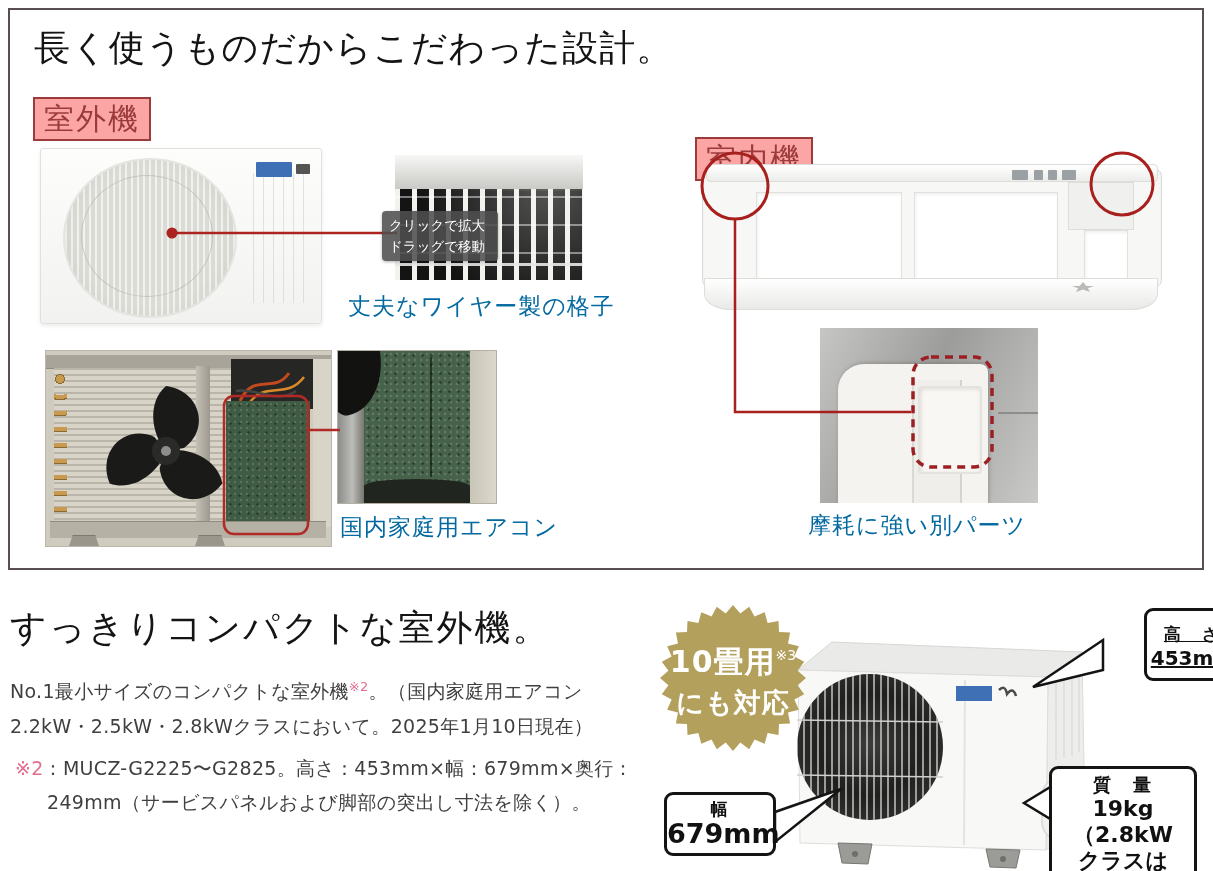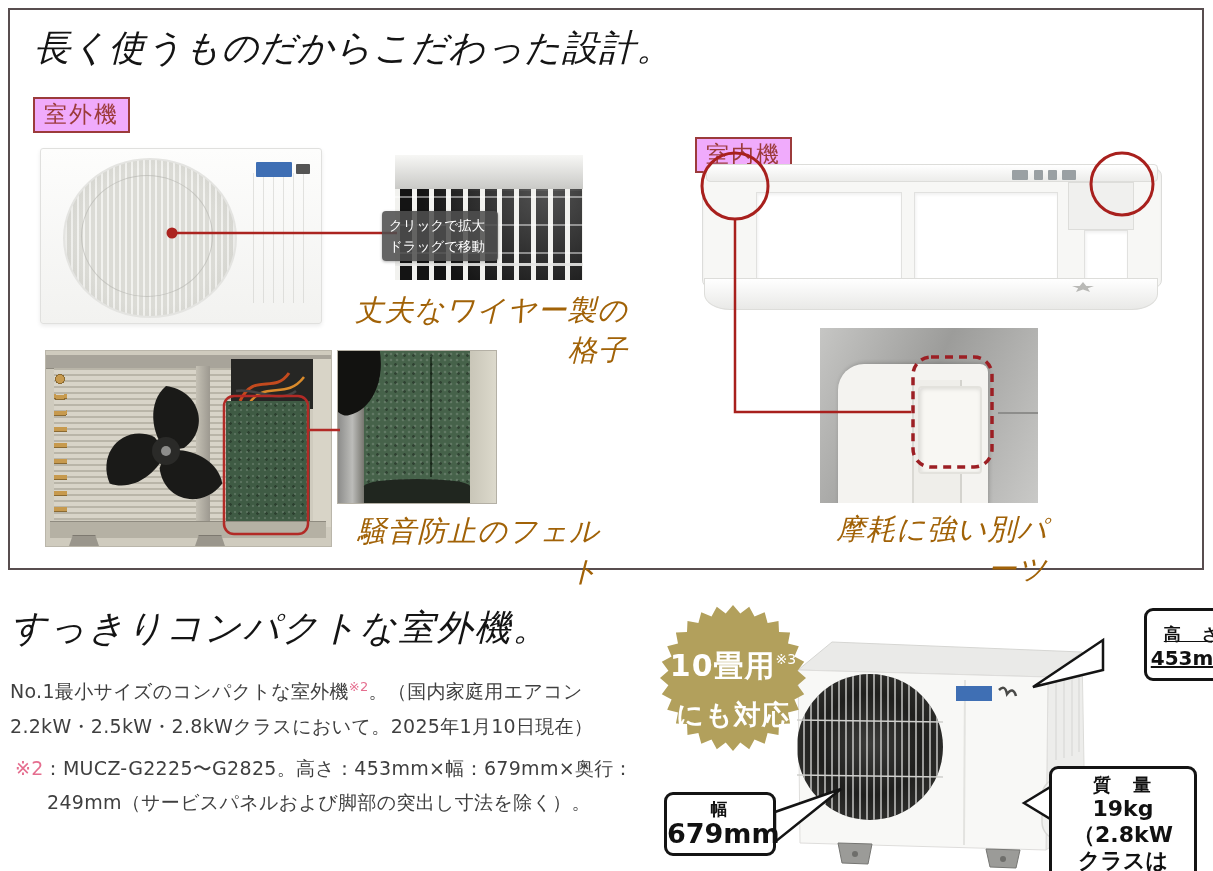--- a/index.html
+++ b/index.html
@@ -1,27 +1,27 @@
 <!DOCTYPE html>
 <html><head>
 <meta charset="utf-8">
 <style>
   html,body{margin:0;padding:0;background:#ffffff;}
   #page{position:relative;width:1213px;height:871px;background:#fff;overflow:hidden;
         font-family:"DejaVu Sans","Liberation Sans",sans-serif;color:#3f3f3f;}
   .abs{position:absolute;}
-  .serif{font-family:"DejaVu Serif","Liberation Serif",serif;font-style:italic;}
+  .serif{font-family:"DejaVu Serif","Liberation Serif",serif;}
 
   
   .design-box{left:8px;top:8px;width:1196px;height:562px;border:2px solid #584d4f;
               background:#fff;box-sizing:border-box;z-index:1;}
   .main-title{left:34px;top:24px;font-size:36px;letter-spacing:1px;color:#141414;z-index:5;}
-  .red-label{border:2px solid #9c3b3b;color:#9c3b3b;font-size:23px;letter-spacing:2px;
-             padding:2px 9px;background:#f0abfc;z-index:5;line-height:1.2;}
-  .caption{font-size:29px;color:#a16207;text-align:right;z-index:20;letter-spacing:1px;}
+  .red-label{border:2px solid #9c3b3b;color:#9c3b3b;font-size:30px;letter-spacing:2px;
+             padding:2px 9px;background:#fca5a5;z-index:5;line-height:1.2;}
+  .caption{font-size:23px;color:#0369a1;text-align:left;z-index:20;letter-spacing:1px;}
 
   
   .photo{z-index:10;}
 
   
   .ou-front{left:40px;top:148px;width:280px;height:174px;background:linear-gradient(180deg,#fdfdfc,#f2f2f0);
             border:1px solid #e0e0de;border-radius:3px;box-shadow:0 2px 4px rgba(0,0,0,.08);}
   .ou-grille{position:absolute;left:22px;top:9px;width:170px;height:156px;border-radius:50%;
              background:repeating-linear-gradient(90deg,#ffffff 0 2px,#e7e7e4 2px 6px),
                         radial-gradient(circle,#f2f2ef 0 60%,#e2e2df 100%);
@@ -108,21 +108,21 @@
 
   
   .sub-heading{left:10px;top:604px;font-size:36px;letter-spacing:2px;color:#141414;z-index:5;}
   .body-line{font-size:19px;color:#3f3f3f;letter-spacing:.3px;z-index:5;white-space:nowrap;}
   .pink{color:#e56e8f;}
   .sup{font-size:13px;vertical-align:7px;}
 
   
   .badge-wrap{left:658px;top:603px;width:150px;height:150px;z-index:45;}
   .badge-text{position:absolute;left:0;top:34px;width:150px;text-align:center;color:#fff;
-              font-weight:bold;z-index:46;line-height:44px;}
+              font-weight:bold;z-index:46;line-height:36px;}
   .badge-l1{font-size:30px;letter-spacing:1px;}
   .badge-sup{font-size:14px;vertical-align:12px;font-weight:normal;}
   .badge-l2{font-size:27px;letter-spacing:1px;}
 
   
   .unit3d{left:780px;top:610px;width:320px;height:260px;z-index:10;}
 
   
   .callout{background:#fff;border:3px solid #141414;border-radius:9px;z-index:60;
            text-align:center;color:#111;font-weight:bold;box-sizing:border-box;}
@@ -197,21 +197,21 @@
 
   <div class="abs photo felt-detail">
     <div class="fd-felt"></div>
     <div class="fd-metal"></div>
     <div class="fd-blade"></div>
     <div class="fd-seam"></div>
     <div class="fd-dark"></div>
     <div class="fd-beige"></div>
   </div>
 
-  <div class="abs caption serif" style="left:340px;top:512px;width:260px;">騒音防止のフェルト</div>
+  <div class="abs caption serif" style="left:340px;top:512px;width:260px;">国内家庭用エアコン</div>
 
   <div class="abs photo in-chassis">
     <div class="ic-body"></div>
     <div class="ic-topbar"></div>
     <div class="ic-vent" style="left:312px;width:16px;"></div>
     <div class="ic-vent" style="left:334px;width:9px;"></div>
     <div class="ic-vent" style="left:348px;width:9px;"></div>
     <div class="ic-vent" style="left:362px;width:14px;"></div>
     <div class="ic-cut" style="left:56px;width:144px;"></div>
     <div class="ic-cut" style="left:214px;width:142px;"></div>

